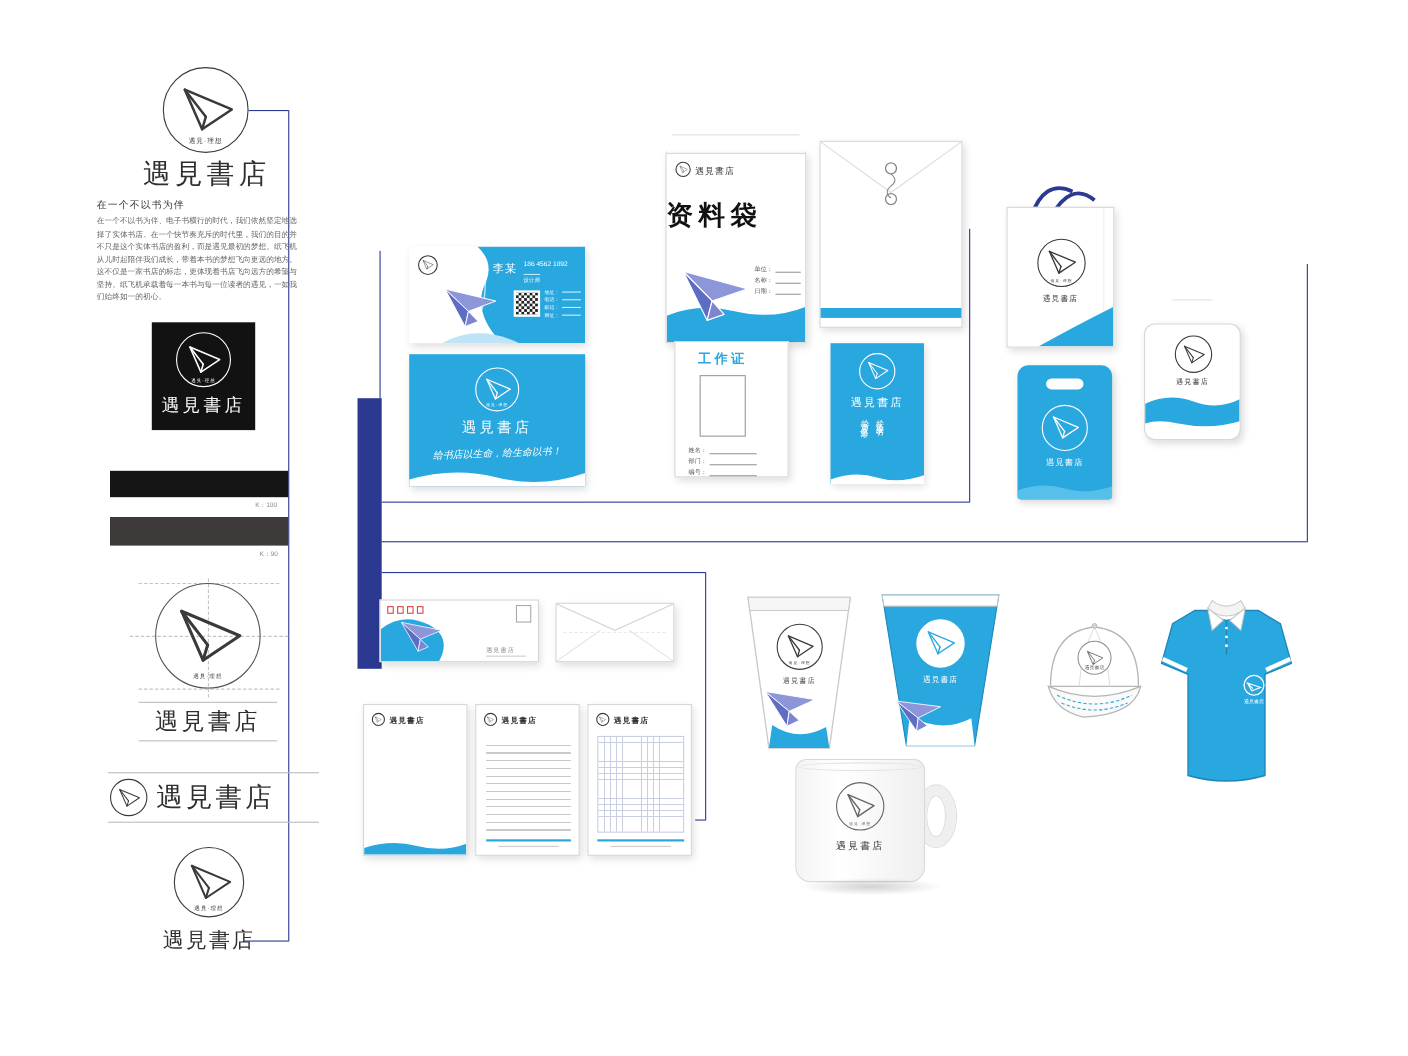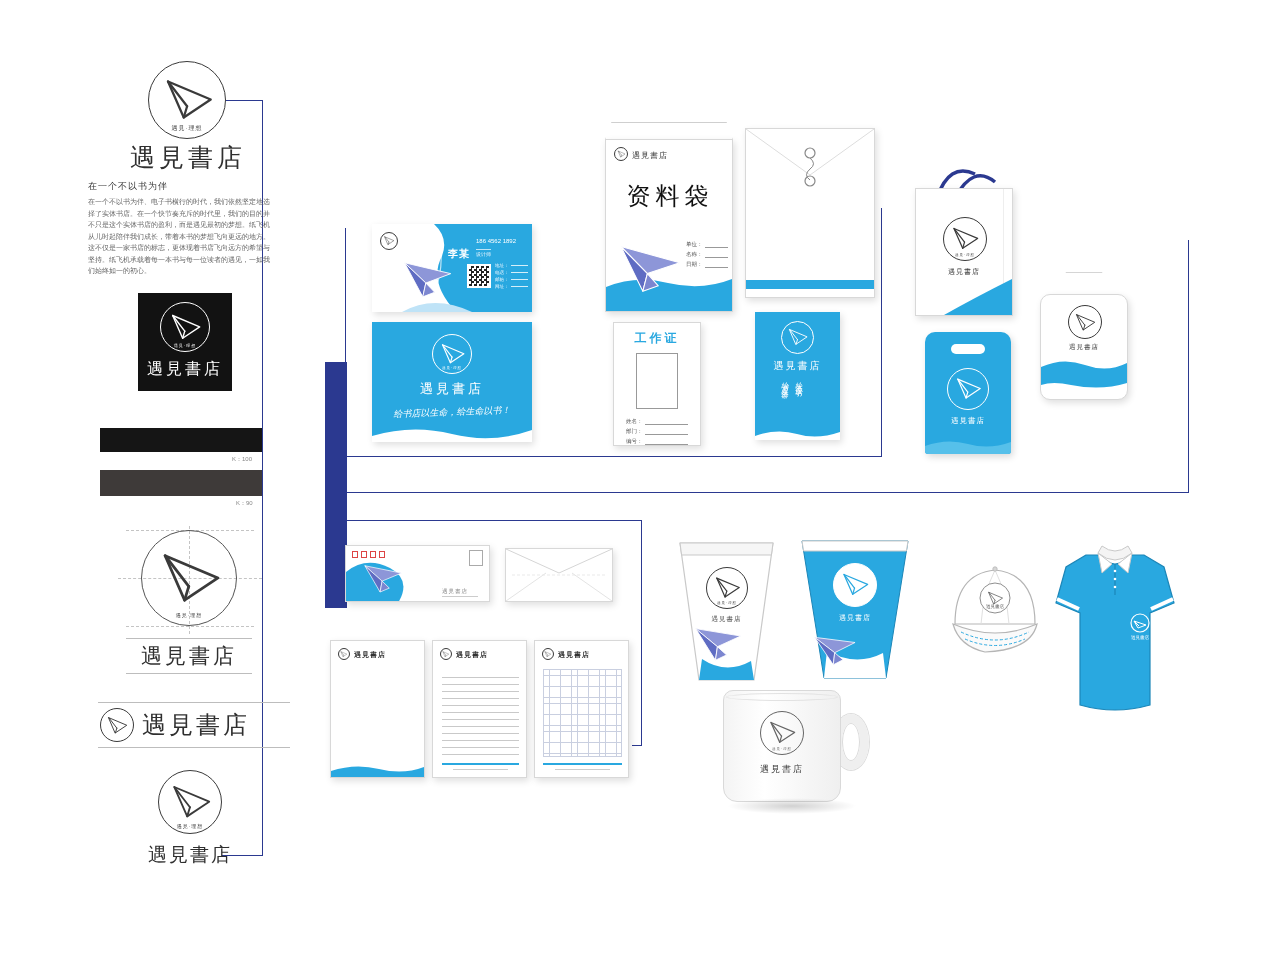--- a/index.html
+++ b/index.html
@@ -151,21 +151,21 @@
   </div>
   <div class="abs plane" style="left:26px;top:22px;width:56px;height:56px;transform:rotate(-6deg)">
       <svg viewBox="0 0 100 100" preserveAspectRatio="xMidYMid meet">
         <g stroke="#ffffff" stroke-width="1.5" stroke-linejoin="round">
           <path d="M14 26 L94 54 L48 66 Z" fill="#8d96d8"></path>
           <path d="M14 26 L48 66 L40 90 Z" fill="#5f6cc3"></path>
           <path d="M48 66 L62 84 L40 90 Z" fill="#7c86d0"></path>
         </g>
       </svg>
     </div>
-  <div class="abs" style="left:76px;top:23px;font-size:10px;font-weight:bold;color:#fff;letter-spacing:1px">李某</div>
+  <div class="abs" style="left:76px;top:13px;font-size:10px;font-weight:normal;color:#fff;letter-spacing:1px">李某</div>
   <div class="abs" style="left:104px;top:14px;font-size:6px;color:#fff">186 4562 1892</div>
   <div class="abs" style="left:104px;top:25px;font-size:5px;color:#e8f6ff;border-top:.5px solid rgba(255,255,255,.7);padding-top:1px">设计师</div>
   <div class="abs qr" style="left:95px;top:40px;width:24px;height:24px">
       <div class="q"></div>
     </div>
   <div class="abs" style="left:123px;top:38px;width:33px">
     <div class="contact-row">
         <span>地址：</span>
         <i></i>
       </div>
@@ -212,21 +212,21 @@
           <svg viewBox="0 0 100 100" preserveAspectRatio="xMidYMid meet">
             <g fill="none" stroke="currentColor" stroke-width="4" stroke-linejoin="round" stroke-linecap="round">
               <path d="M16 24 L92 56 L44 88 Z"></path>
               <path d="M16 24 L50 68"></path>
               <path d="M50 68 L44 88"></path>
             </g>
           </svg>
         </div>
     </div>
     <div class="abs" style="left:26px;top:10px;font-size:8px;color:#333;letter-spacing:1px">遇見書店</div>
-    <div class="abs" style="left:0;top:40px;width:128px;text-align:center;font-size:24px;font-weight:normal;color:#111;letter-spacing:5px">资料袋</div>
+    <div class="abs" style="left:0;top:40px;width:128px;font-size:24px;font-weight:bold;color:#111;letter-spacing:5px">资料袋</div>
     <div class="abs" style="left:80px;top:98px;width:42px">
       <div class="field-row">
           <span>单位：</span>
           <i></i>
         </div>
       <div class="field-row">
           <span>名称：</span>
           <i></i>
         </div>
       <div class="field-row">
@@ -252,21 +252,21 @@
 <div class="sheet" style="left:745px;top:128px;width:130px;height:170px">
   <svg width="128" height="168" style="position:absolute;left:0;top:0">
     <path d="M0 0 L64 46 L128 0" fill="none" stroke="#ddd" stroke-width="1"></path>
     <circle cx="64" cy="24" r="5" fill="none" stroke="#888" stroke-width="1.2"></circle>
     <circle cx="64" cy="52" r="5" fill="none" stroke="#888" stroke-width="1.2"></circle>
     <path d="M64 29 q7 6 0 11 q-7 6 0 11" fill="none" stroke="#888" stroke-width="1"></path>
   </svg>
   <div class="abs" style="left:0;bottom:8px;width:128px;height:9px;background:#29a8e0"></div>
 </div>
 
-<div class="sheet" style="left:613px;top:322px;width:88px;height:124px">
+<div class="sheet" style="left:613px;top:310px;width:104px;height:124px">
   <div class="abs" style="left:0;top:7px;width:86px;text-align:center;font-size:12px;font-weight:bold;color:#29a8e0;letter-spacing:3px">工作证</div>
   <div class="abs" style="left:22px;top:30px;width:42px;height:56px;border:1px solid #999"></div>
   <div class="abs" style="left:12px;top:92px;width:62px">
     <div class="field-row">
         <span>姓名：</span>
         <i></i>
       </div>
     <div class="field-row">
         <span>部门：</span>
         <i></i>

